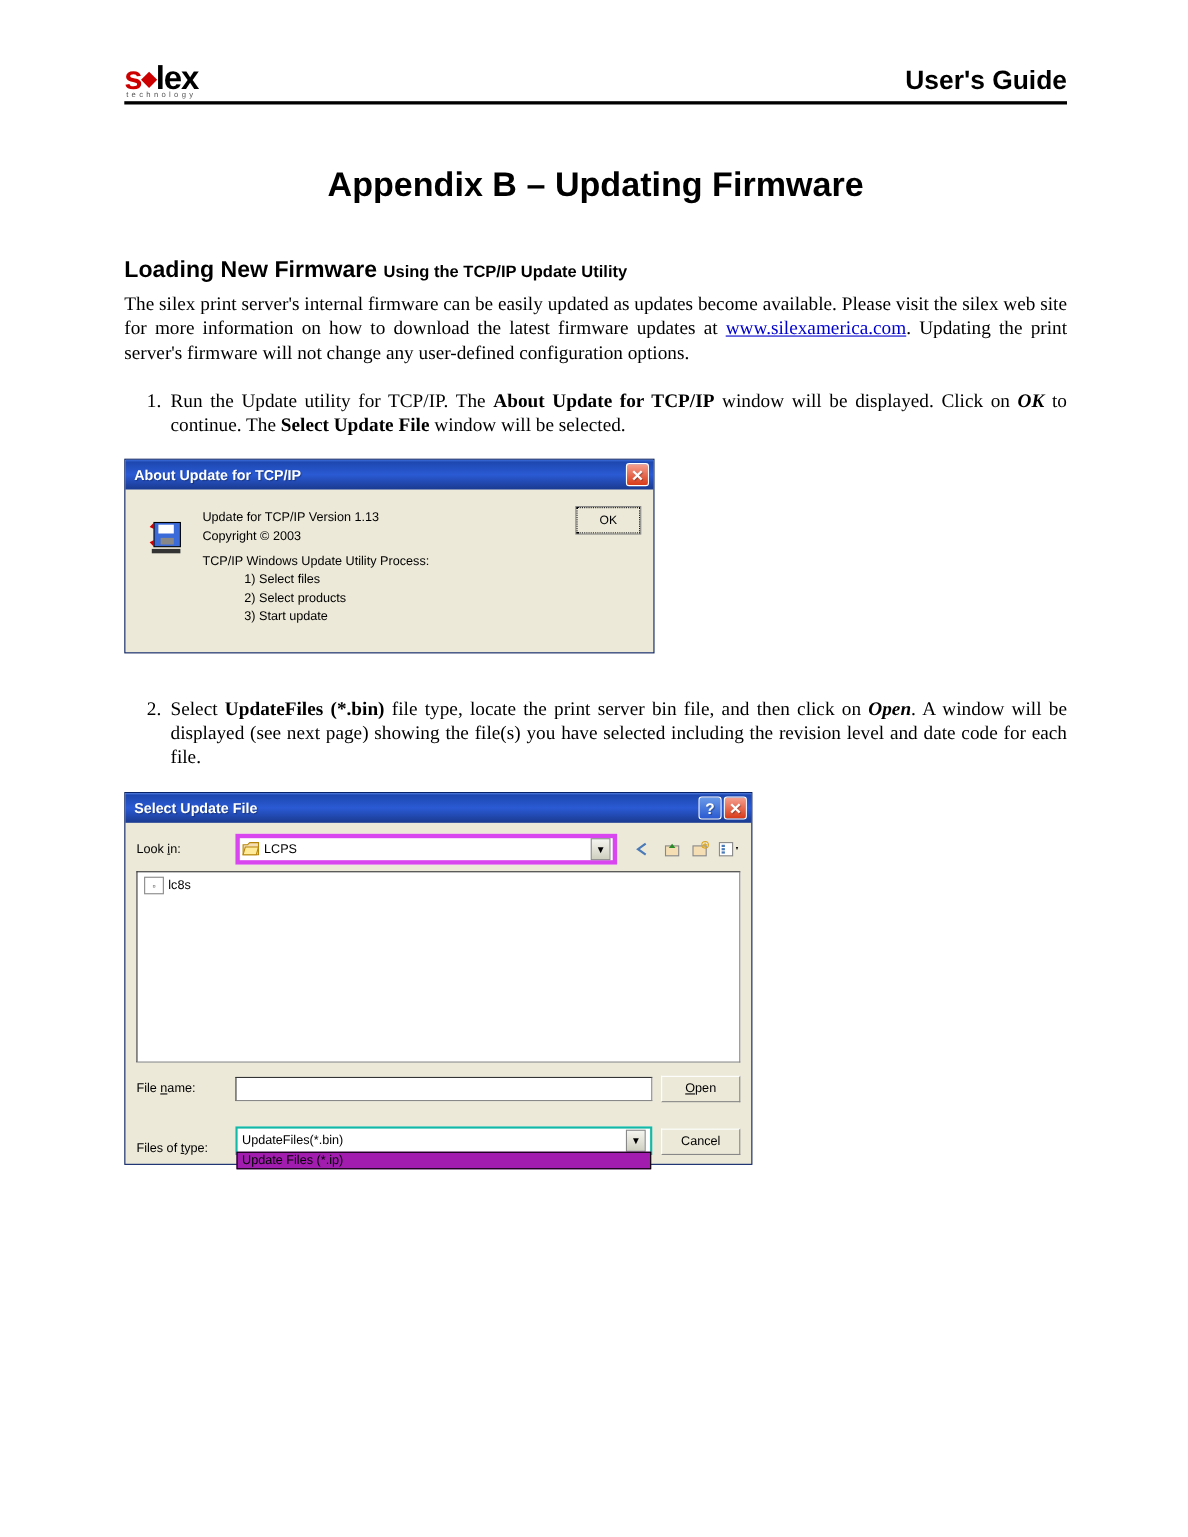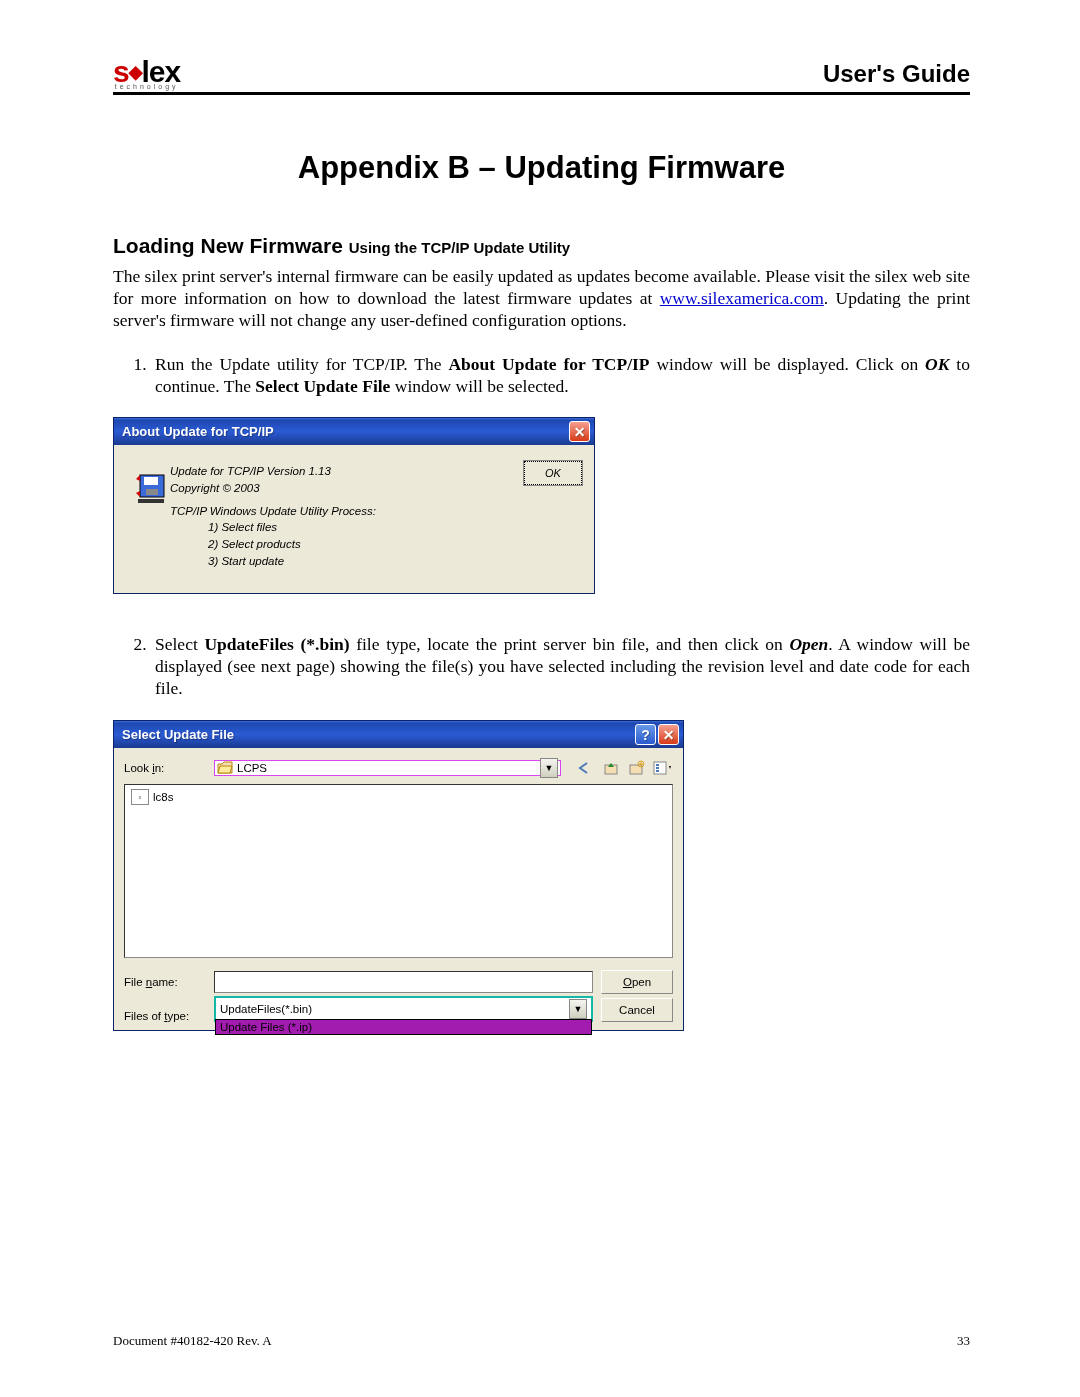--- a/index.html
+++ b/index.html
@@ -132,23 +132,23 @@
     color: #fff;
     font-weight: bold;
     font-size: 14px;
     box-sizing: border-box;
   }
   .tb-close { background: linear-gradient(to bottom, #f5a090, #d83a18); border: 1px solid #fff; }
   .tb-help { background: linear-gradient(to bottom, #6a9ae8, #2a5ad0); border: 1px solid #fff; }
   .dialog1-body {
     padding: 18px 12px 24px 12px;
     display: flex;
+    gap: 14px;
     font-size: 11.5px;
     position: relative;
-    font-style: italic;
   }
   .disk-icon {
     width: 36px; height: 36px; position: relative; flex-shrink: 0; margin-top: 8px; margin-left: 8px;
   }
   .disk-icon svg { width: 36px; height: 36px; }
   .about-lines { line-height: 1.45; color: #000; }
   .about-lines .indent { padding-left: 38px; }
   .ok-btn {
     position: absolute;
     right: 12px;
@@ -167,22 +167,22 @@
   }
   .row {
     display: flex;
     align-items: center;
     gap: 8px;
     margin-bottom: 6px;
   }
   .label { width: 82px; }
   .lookin-combo {
     flex: 1;
-    height: 16px;
-    border: 1px solid #d946ef;
+    height: 28px;
+    border: 4px solid #d946ef;
     background: #fff;
     display: flex;
     align-items: center;
     padding: 0 2px;
     box-sizing: border-box;
     position: relative;
   }
   .folder-mini {
     width: 16px; height: 14px; margin-right: 4px; flex-shrink:0;
   }
@@ -200,21 +200,21 @@
     padding: 4px 6px;
     margin-bottom: 12px;
   }
   .file-item {
     display: flex;
     align-items: center;
     gap: 4px;
     font-size: 11.5px;
   }
   .file-icon { width:16px; height:14px; border:1px solid #888; background:#fff; display:flex; align-items:center; justify-content:center; font-size:8px;}
-  .bottom-rows { display:flex; flex-direction:column; gap:2px; }
+  .bottom-rows { display:flex; flex-direction:column; gap:22px; }
   .bottom-row { display:flex; align-items:center; gap:8px; }
   .text-input {
     flex:1; height:20px; border:1px inset #888; background:#fff; padding:0 4px;
   }
   .dropdown {
     flex:1; height:22px; border:2px solid #14b8a6; background:#fff; display:flex; align-items:center; padding:0 4px; position:relative;
   }
   .side-btn {
     width: 70px; height:22px; background:#ece9d8; border:1px solid #888; border-top-color:#fff; border-left-color:#fff;
     font-size:11.5px; display:flex; align-items:center; justify-content:center;
@@ -373,18 +373,14 @@
             <div class="dropdown-list">
               <div>Update Files (*.ip)</div>
             </div>
           </div>
           <div class="side-btn">Cancel</div>
         </div>
       </div>
     </div>
   </div>
 
-  <div class="footer">
-    <span>Document #40182-420  Rev. A</span>
-    <span>33</span>
-  </div>
 
 </div>
 
 </body></html>

